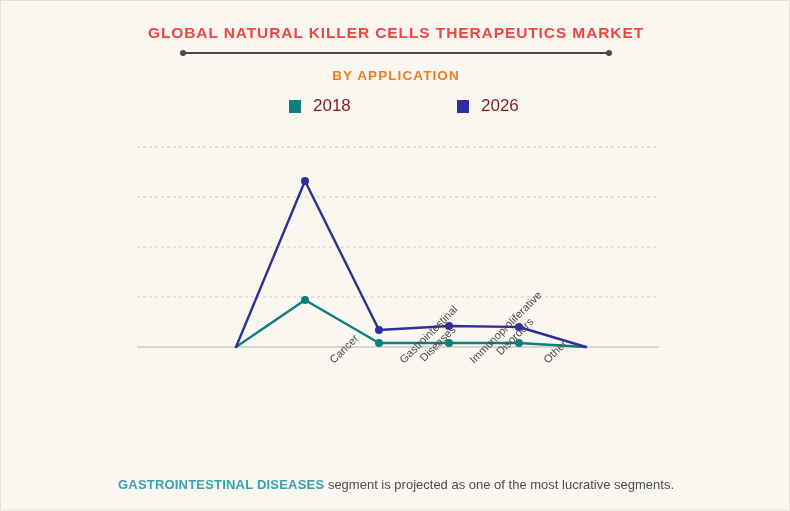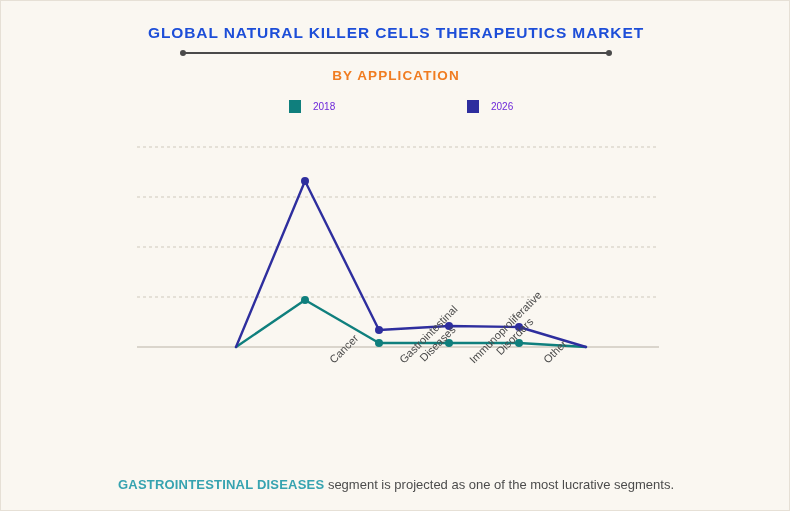--- a/index.html
+++ b/index.html
@@ -80,29 +80,29 @@
     width: 790px;
     height: 20px;
   }
   .legend-item {
     position: absolute;
     height: 18px;
     display: flex;
     align-items: center;
   }
   #legend-item-0 { left: 288px; }
-  #legend-item-1 { left: 466px; text-align: center; }
+  #legend-item-1 { left: 456px; text-align: center; }
   .legend-swatch {
     width: 12px;
     height: 13px;
     margin-right: 12px;
   }
   .legend-label {
-    font-size: 10px;
-    color: #6d28d9;
+    font-size: 17px;
+    color: #7f1d1d;
   }
 
   
   #plot {
     position: absolute;
     left: 0;
     top: 0;
     width: 790px;
     height: 511px;
   }
@@ -137,21 +137,21 @@
     font-weight: bold;
     letter-spacing: 0.2px;
   }
 </style>
 </head>
 <body>
 
 <div id="card" style="background: rgb(250, 247, 241); border-color: rgb(230, 224, 214);">
 
   <div id="title-block">
-    <div id="chart-title" style="color: #1d4ed8;">GLOBAL NATURAL KILLER CELLS THERAPEUTICS MARKET</div>
+    <div id="chart-title" style="color: #ef4444;">GLOBAL NATURAL KILLER CELLS THERAPEUTICS MARKET</div>
     <div id="title-rule-wrap">
       <div class="rule-dot" id="rule-dot-left"></div>
       <div id="title-rule"></div>
       <div class="rule-dot" id="rule-dot-right"></div>
     </div>
     <div id="chart-subtitle" style="color: rgb(240, 124, 33);">BY APPLICATION</div>
   </div>
 
   <div id="legend">
     <div class="legend-item" id="legend-item-0">

